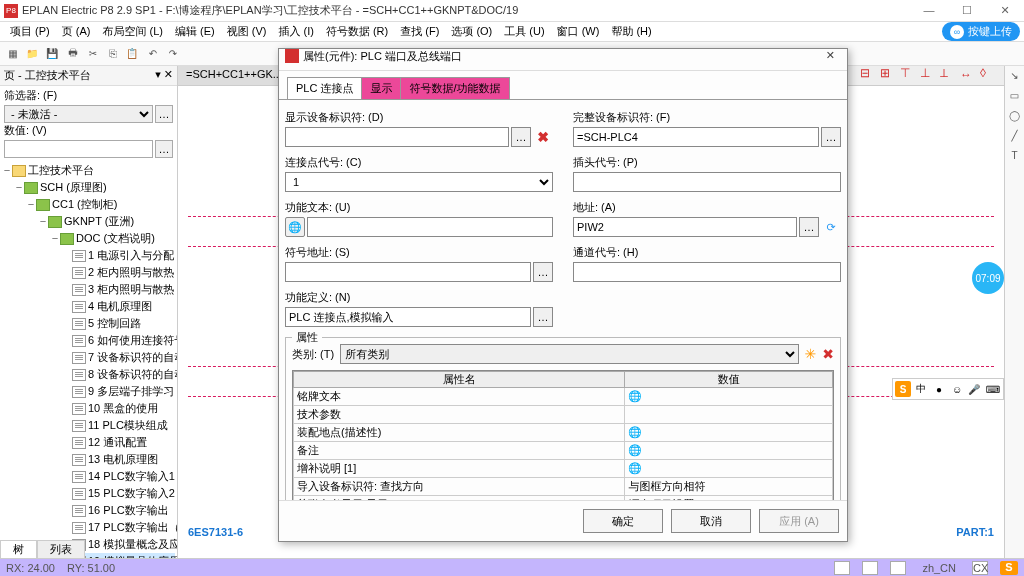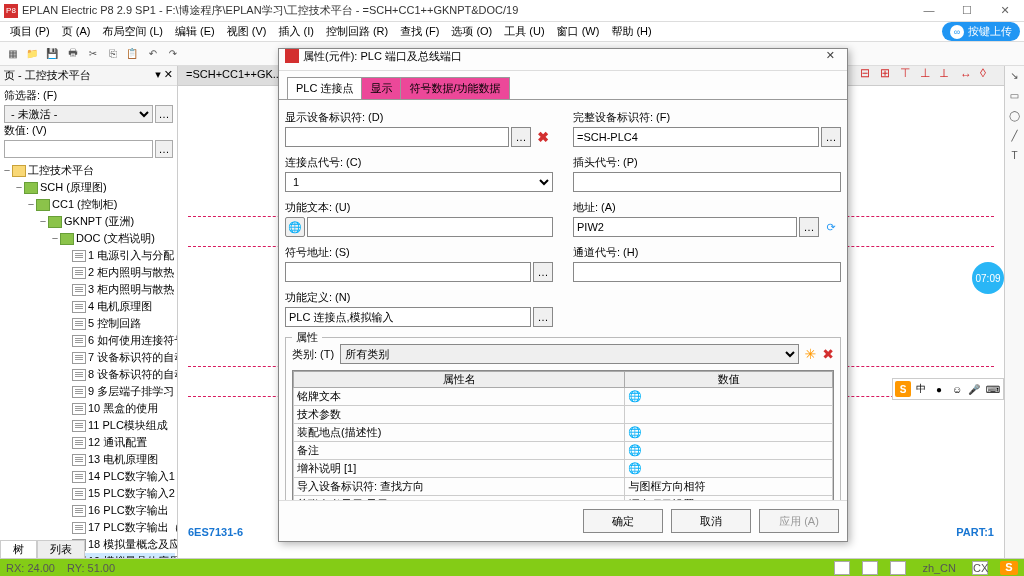--- a/index.html
+++ b/index.html
@@ -50,21 +50,21 @@
 .drawing .partlabel { position: absolute; right: 10px; bottom: 20px; color: #1976d2; font-weight: bold; }
 .drawing .partid { position: absolute; left: 10px; bottom: 20px; color: #1976d2; font-weight: bold; }
 
 .rightbar { width: 20px; background: #f8f8f8; border-left: 1px solid #ccc; display: flex; flex-direction: column; align-items: center; gap: 4px; padding-top: 4px; }
 .rightbar .rb { width: 16px; height: 16px; font-size: 10px; color: #555; text-align: center; }
 
 .bottomtabs { position: absolute; left: 0; bottom: 18px; height: 18px; display: flex; }
 .bottomtabs .bt { padding: 1px 12px; background: #eee; border: 1px solid #ccc; border-bottom: none; }
 .bottomtabs .bt.active { background: #fff; }
 
-.statusbar { position: absolute; left: 0; right: 0; bottom: 0; height: 18px; background: #84cc16; border-top: 1px solid #ccc; display: flex; align-items: center; padding: 0 6px; gap: 12px; font-size: 10px; color: #555; }
+.statusbar { position: absolute; left: 0; right: 0; bottom: 0; height: 18px; background: #c4b5fd; border-top: 1px solid #ccc; display: flex; align-items: center; padding: 0 6px; gap: 12px; font-size: 10px; color: #555; }
 .statusbar .spacer { flex: 1; }
 .statusbar .stb { width: 16px; height: 14px; border: 1px solid #aaa; background: #fff; }
 .statusbar .locale { padding: 0 4px; }
 .statusbar .orange { width: 18px; height: 14px; background: #ff9800; color: #fff; text-align: center; border-radius: 2px; font-weight: bold; }
 
 
 .dialog { position: absolute; left: 278px; top: 48px; width: 570px; height: 494px; background: #fdfdfd; border: 1px solid #888; box-shadow: 2px 2px 8px rgba(0,0,0,.3); display: flex; flex-direction: column; }
 .dlgtitle { height: 22px; display: flex; align-items: flex-start; padding: 0 6px; border-bottom: 1px solid #ddd; }
 .dlgtitle .dico { width: 14px; height: 14px; background: #d32f2f; margin-right: 4px; }
 .dlgtitle .txt { flex: 1; }
@@ -118,21 +118,21 @@
   </div>
 </div>
 
 <div class="menubar">
   <span class="mitem">项目 (P)</span>
   <span class="mitem">页 (A)</span>
   <span class="mitem">布局空间 (L)</span>
   <span class="mitem">编辑 (E)</span>
   <span class="mitem">视图 (V)</span>
   <span class="mitem">插入 (I)</span>
-  <span class="mitem">控制回路 (R)</span>
+  <span class="mitem">符号数据 (R)</span>
   <span class="mitem">查找 (F)</span>
   <span class="mitem">选项 (O)</span>
   <span class="mitem">工具 (U)</span>
   <span class="mitem">窗口 (W)</span>
   <span class="mitem">帮助 (H)</span>
   <span class="cloud">
     <span class="pill">
       <span class="ico">∞</span>
       <span>按键上传</span>
     </span>

